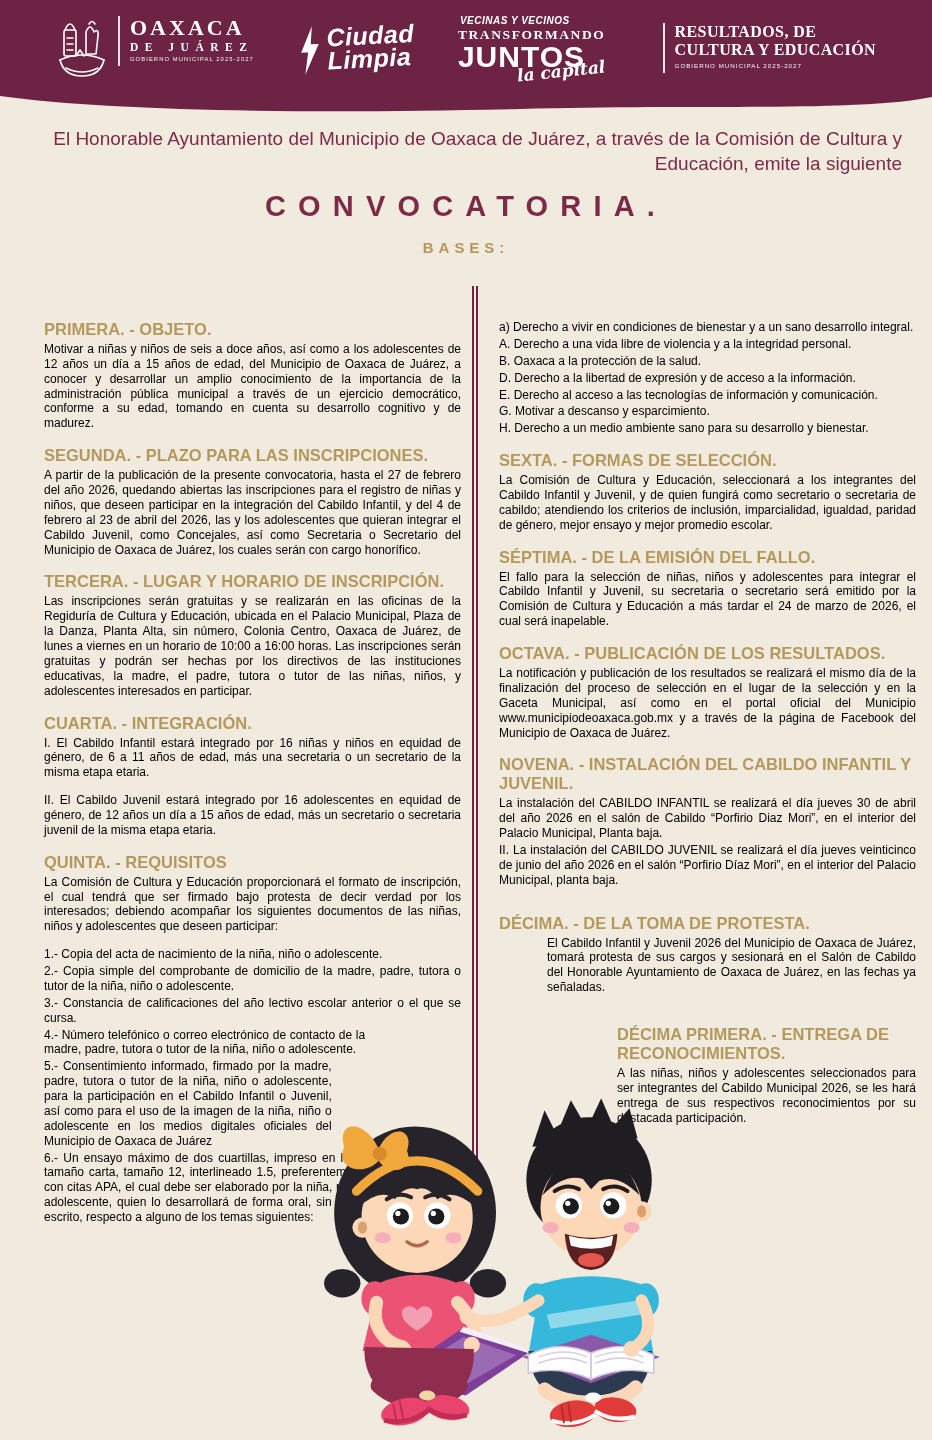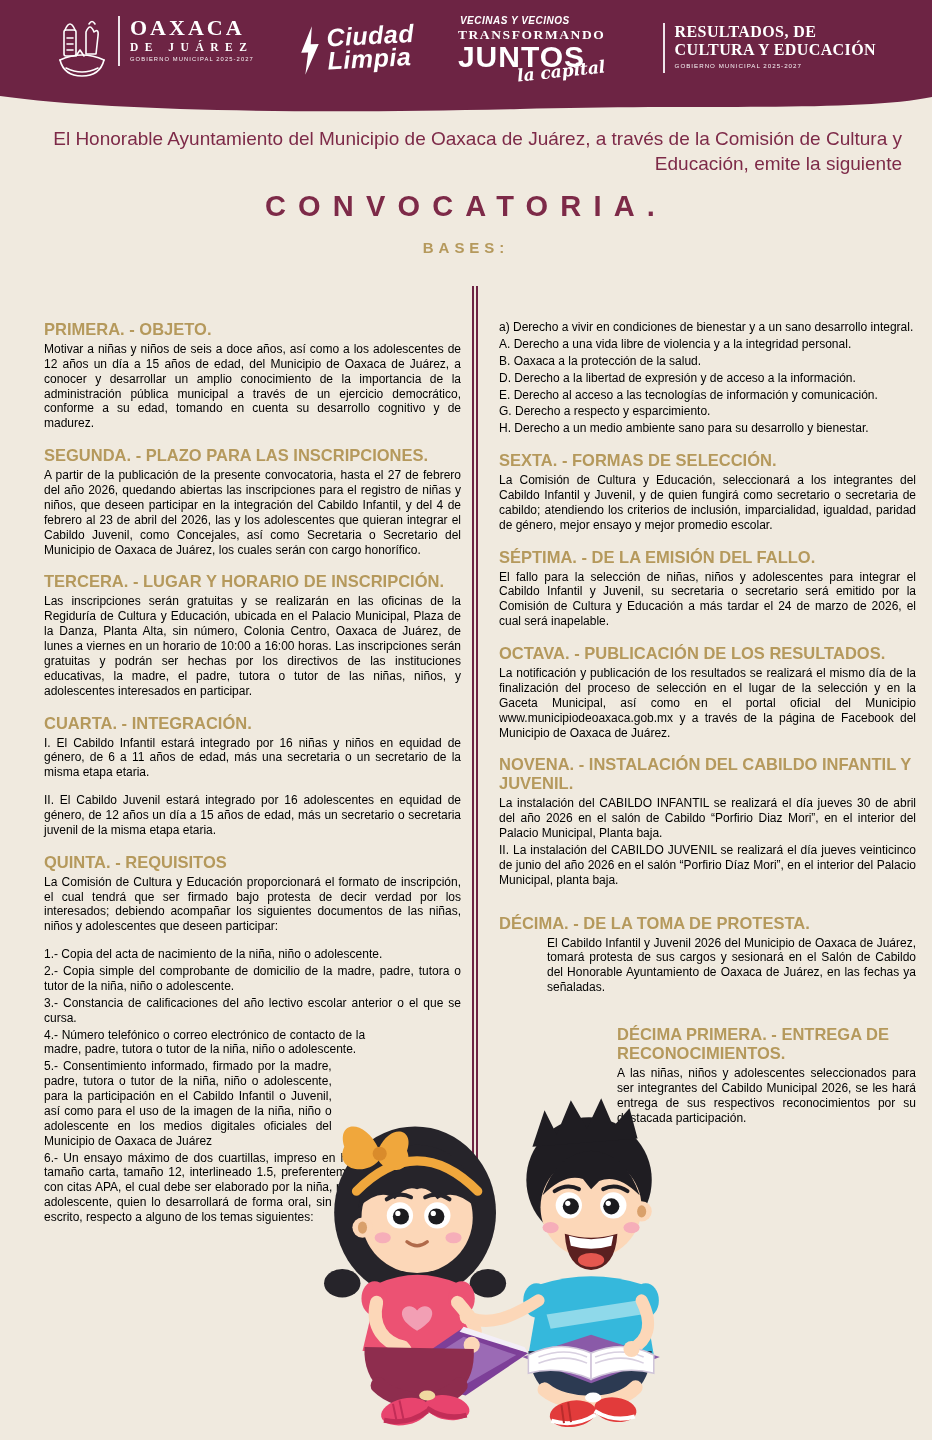--- a/index.html
+++ b/index.html
@@ -214,21 +214,21 @@
     </div>
 
     <div class="col">
 
       <div class="sec">
         <p>a) Derecho a vivir en condiciones de bienestar y a un sano desarrollo integral.</p>
         <p>A. Derecho a una vida libre de violencia y a la integridad personal.</p>
         <p>B. Oaxaca a la protección de la salud.</p>
         <p>D. Derecho a la libertad de expresión y de acceso a la información.</p>
         <p>E. Derecho al acceso a las tecnologías de información y comunicación.</p>
-        <p>G. Derecho a respecto y esparcimiento.</p>
+        <p>G. Motivar a descanso y esparcimiento.</p>
         <p>H. Derecho a un medio ambiente sano para su desarrollo y bienestar.</p>
       </div>
 
       <div class="sec">
         <h3 class="sec-h">SEXTA. - FORMAS DE SELECCIÓN.</h3>
         <p>La Comisión de Cultura y Educación, seleccionará a los integrantes del Cabildo Infantil y Juvenil, y de quien fungirá como secretario o secretaria de cabildo; atendiendo los criterios de inclusión, imparcialidad, igualdad, paridad de género, mejor ensayo y mejor promedio escolar.</p>
       </div>
 
       <div class="sec">
         <h3 class="sec-h">SÉPTIMA. - DE LA EMISIÓN DEL FALLO.</h3>

